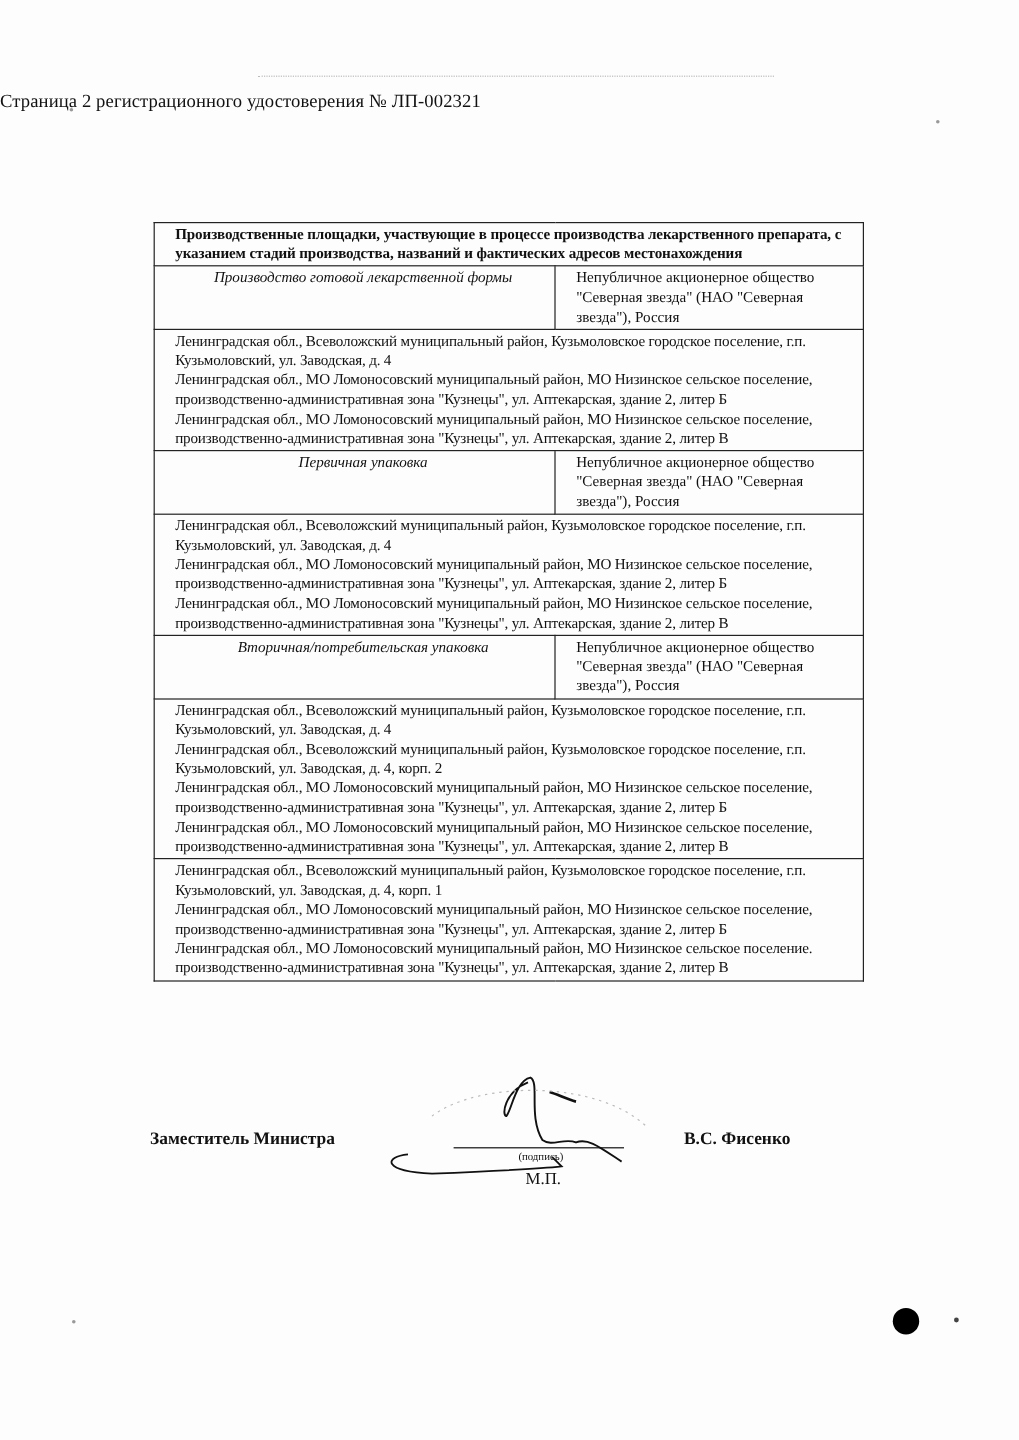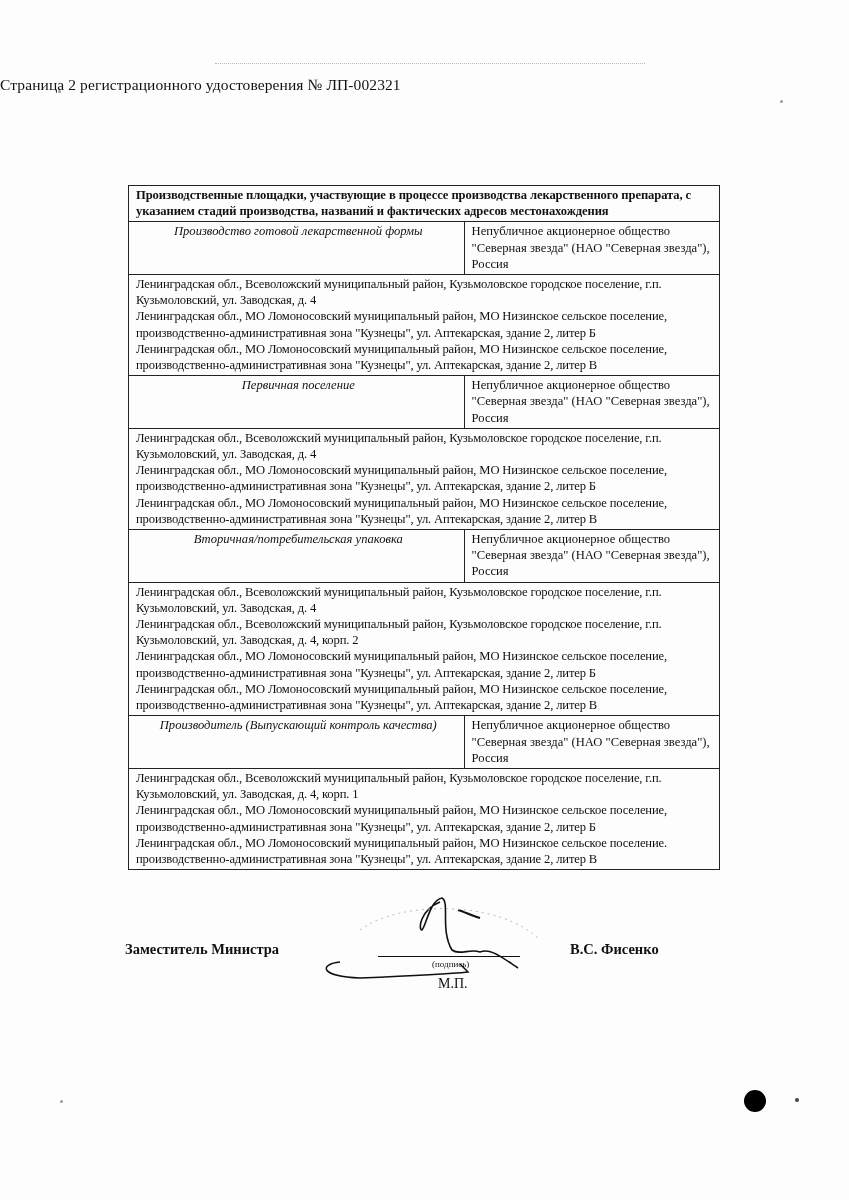--- a/index.html
+++ b/index.html
@@ -12,21 +12,21 @@
       font-size: 15.5px; letter-spacing: 0.1px;
     }
     .noise-top {
       position: absolute; left: 215px; top: 63px; width: 430px; height: 4px;
       border-top: 1px dotted #bbb;
     }
     table.sites {
       position: absolute; left: 128px; top: 185px; width: 592px;
       border-collapse: collapse; font-size: 12.6px; line-height: 16.2px;
     }
-    table.sites td { border: 1.3px solid #222; vertical-align: top; padding: 1px 3px 2px 7px; font-family: Liberation Serif, serif; }
+    table.sites td { border: 1.3px solid #222; vertical-align: top; padding: 1px 3px 2px 17px; font-family: Liberation Serif, serif; }
     td.header-cell { font-weight: bold; letter-spacing: -0.1px; padding-top: 2px; padding-bottom: 1px; }
     td.stage-cell { font-style: italic; width: 332px; text-align: center; }
     td.org-cell { width: 250px; }
     td.addr-cell { letter-spacing: -0.15px; }
     .addr-line { display: block; }
     .sign-block { position: absolute; top: 940px; left: 0; width: 849px; height: 60px; }
     .sign-title { position: absolute; left: 125px; top: 1px; font-weight: bold; font-size: 14.5px; }
     .sign-name { position: absolute; left: 570px; top: 1px; font-weight: bold; font-size: 14.5px; }
     .sign-line { position: absolute; left: 378px; top: 16px; width: 142px; border-top: 1.2px solid #111; }
     .sign-caption { position: absolute; left: 432px; top: 19px; font-size: 9px; text-align: center; }
@@ -53,21 +53,21 @@
     </tr>
     <tr>
       <td class="addr-cell" colspan="2">
         <span class="addr-line">Ленинградская обл., Всеволожский муниципальный район, Кузьмоловское городское поселение, г.п. Кузьмоловский, ул. Заводская, д. 4</span>
         <span class="addr-line">Ленинградская обл., МО Ломоносовский муниципальный район, МО Низинское сельское поселение, производственно-административная зона "Кузнецы", ул. Аптекарская, здание 2, литер Б</span>
         <span class="addr-line">Ленинградская обл., МО Ломоносовский муниципальный район, МО Низинское сельское поселение, производственно-административная зона "Кузнецы", ул. Аптекарская, здание 2, литер В</span>
       </td>
     </tr>
 
     <tr>
-      <td class="stage-cell">Первичная поселение</td>
+      <td class="stage-cell">Первичная упаковка</td>
       <td class="org-cell">Непубличное акционерное общество "Северная звезда" (НАО "Северная звезда"), Россия</td>
     </tr>
     <tr>
       <td class="addr-cell" colspan="2">
         <span class="addr-line">Ленинградская обл., Всеволожский муниципальный район, Кузьмоловское городское поселение, г.п. Кузьмоловский, ул. Заводская, д. 4</span>
         <span class="addr-line">Ленинградская обл., МО Ломоносовский муниципальный район, МО Низинское сельское поселение, производственно-административная зона "Кузнецы", ул. Аптекарская, здание 2, литер Б</span>
         <span class="addr-line">Ленинградская обл., МО Ломоносовский муниципальный район, МО Низинское сельское поселение, производственно-административная зона "Кузнецы", ул. Аптекарская, здание 2, литер В</span>
       </td>
     </tr>
 
@@ -77,24 +77,20 @@
     </tr>
     <tr>
       <td class="addr-cell" colspan="2">
         <span class="addr-line">Ленинградская обл., Всеволожский муниципальный район, Кузьмоловское городское поселение, г.п. Кузьмоловский, ул. Заводская, д. 4</span>
         <span class="addr-line">Ленинградская обл., Всеволожский муниципальный район, Кузьмоловское городское поселение, г.п. Кузьмоловский, ул. Заводская, д. 4, корп. 2</span>
         <span class="addr-line">Ленинградская обл., МО Ломоносовский муниципальный район, МО Низинское сельское поселение, производственно-административная зона "Кузнецы", ул. Аптекарская, здание 2, литер Б</span>
         <span class="addr-line">Ленинградская обл., МО Ломоносовский муниципальный район, МО Низинское сельское поселение, производственно-административная зона "Кузнецы", ул. Аптекарская, здание 2, литер В</span>
       </td>
     </tr>
 
-    <tr>
-      <td class="stage-cell">Производитель (Выпускающий контроль качества)</td>
-      <td class="org-cell">Непубличное акционерное общество "Северная звезда" (НАО "Северная звезда"), Россия</td>
-    </tr>
     <tr>
       <td class="addr-cell" colspan="2">
         <span class="addr-line">Ленинградская обл., Всеволожский муниципальный район, Кузьмоловское городское поселение, г.п. Кузьмоловский, ул. Заводская, д. 4, корп. 1</span>
         <span class="addr-line">Ленинградская обл., МО Ломоносовский муниципальный район, МО Низинское сельское поселение, производственно-административная зона "Кузнецы", ул. Аптекарская, здание 2, литер Б</span>
         <span class="addr-line">Ленинградская обл., МО Ломоносовский муниципальный район, МО Низинское сельское поселение. производственно-административная зона "Кузнецы", ул. Аптекарская, здание 2, литер В</span>
       </td>
     </tr>
   </tbody>
 </table>
 

